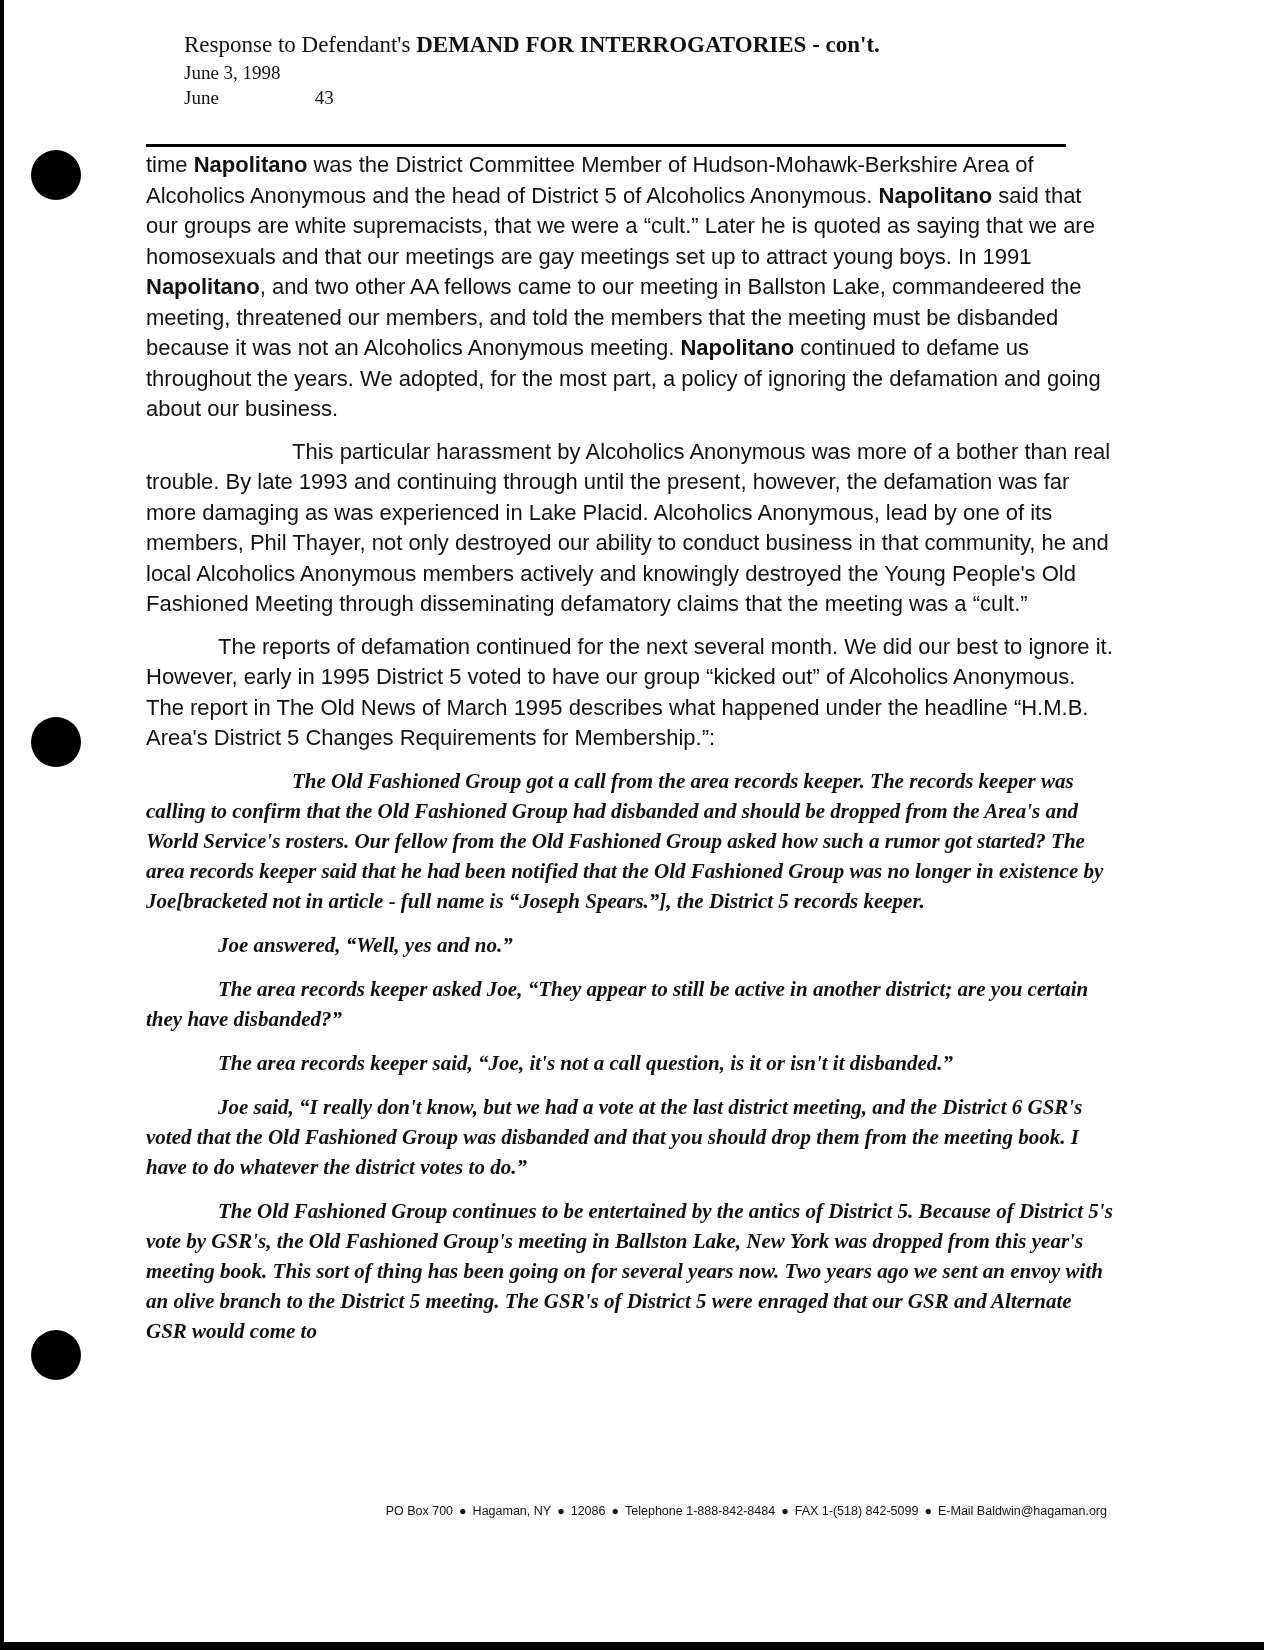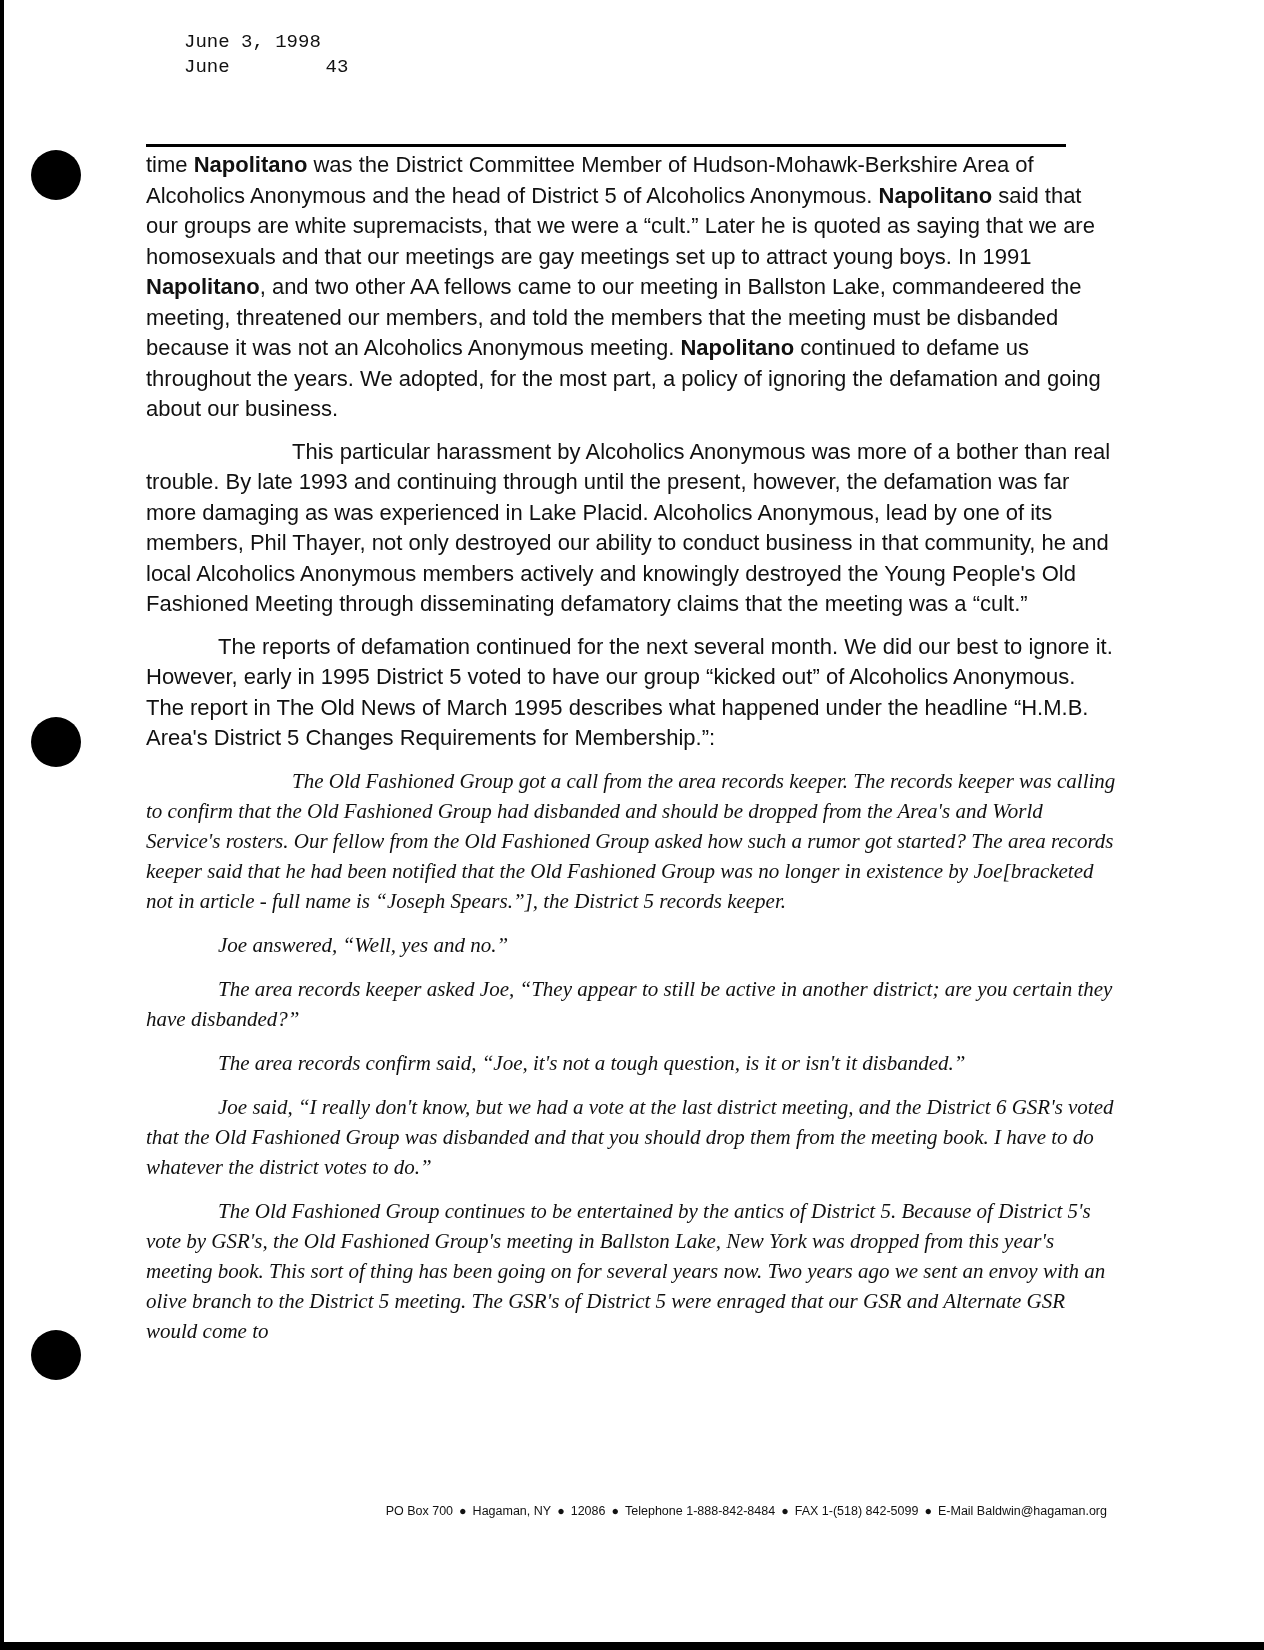--- a/index.html
+++ b/index.html
@@ -6,67 +6,70 @@
   body {
     width: 1264px; height: 1650px; position: relative; overflow: hidden;
     background: #ffffff; color: #111111;
   }
   .left-edge { position: absolute; left: 0; top: 0; width: 4px; height: 1650px; background: #000; }
   .bottom-edge { position: absolute; left: 0; bottom: 0; width: 1264px; height: 8px; background: #000; }
   .punch { position: absolute; left: 31px; width: 50px; height: 50px; border-radius: 50%; background: #000; }
   .header { position: absolute; left: 184px; top: 30px; width: 880px; }
   .hdr-line1 { font-family: "Liberation Serif", serif; font-size: 23px; line-height: 30px; white-space: nowrap; }
   .hdr-line1 b { font-weight: bold; }
-  .hdr-sans { font-family: Liberation Mono, monospace; font-size: 19px; line-height: 25px; }
+  .hdr-sans { font-family: Liberation Serif, serif; font-size: 19px; line-height: 25px; }
   .page-num { display: inline-block; margin-left: 96px; }
   .rule { position: absolute; left: 146px; top: 144px; width: 920px; height: 3px; background: #000; }
   .body {
     position: absolute; left: 146px; top: 150px; width: 970px;
     font-family: "Liberation Sans", sans-serif; font-size: 22px; line-height: 30.5px;
   }
   .body p { margin: 0 0 12px 0; }
   .ind1 { text-indent: 146px; }
   .ind2 { text-indent: 72px; }
   .quote { font-family: "Liberation Serif", serif; font-style: italic; font-size: 21px; line-height: 30px; margin-top: 4px; }
-  .quote p { margin: 0 0 14px 0; }
+  .quote p { margin: 0 0 14px 0; font-weight: bold; }
   .q1 { text-indent: 146px; }
   .q2 { text-indent: 72px; }
   .footer {
     position: absolute; left: 207px; top: 1504px; width: 900px;
     font-family: "Liberation Sans", sans-serif; font-size: 12.5px; white-space: nowrap; text-align: right;
   }
   .footer .sep { margin: 0 6px; }
 </style>
 </head>
 <body>
 
 <div class="left-edge"></div>
 <div class="bottom-edge"></div>
 
 <div class="punch" style="top:150px"></div>
 <div class="punch" style="top:717px"></div>
 <div class="punch" style="top:1330px"></div>
 
 <div class="header">
+  <div class="hdr-line1">
+    <span>Response to Defendant's </span><b>DEMAND FOR INTERROGATORIES</b><b> - con't.</b>
+  </div>
   <div class="hdr-sans">June 3, 1998</div>
   <div class="hdr-sans">
     <span>June</span><span class="page-num">43</span>
   </div>
 </div>
 
 <div class="rule"></div>
 
 <div class="body">
   <p id="p1">time <b>Napolitano</b> was the District Committee Member of Hudson-Mohawk-Berkshire Area of Alcoholics Anonymous and the head of District 5 of Alcoholics Anonymous. <b>Napolitano</b> said that our groups are white supremacists, that we were a “cult.”  Later he is quoted as saying that we are homosexuals and that our meetings are gay meetings set up to attract young boys.  In 1991 <b>Napolitano</b>, and two other AA fellows came to our meeting in Ballston Lake, commandeered the meeting, threatened our members, and told the members that the meeting must be disbanded because it was not an Alcoholics Anonymous meeting. <b>Napolitano</b> continued to defame us throughout the years.  We adopted, for the most part, a policy of ignoring the defamation and going about our business.</p>
   <p class="ind1">This particular harassment by Alcoholics Anonymous was more of a bother than real trouble.  By late 1993 and continuing through until the present, however, the defamation was far more damaging as was experienced in Lake Placid. Alcoholics Anonymous, lead by one of its members, Phil Thayer, not only destroyed our ability to conduct business in that community, he and local Alcoholics Anonymous members actively and knowingly destroyed the Young People's Old Fashioned Meeting through disseminating defamatory claims that the meeting was a “cult.”</p>
   <p class="ind2">The reports of defamation continued for the next several month.  We did our best to ignore it.  However, early in 1995 District 5 voted to have our group “kicked out” of Alcoholics Anonymous.  The report in The Old News of March 1995 describes what happened under the headline “H.M.B. Area's District 5 Changes Requirements for Membership.”:</p>
 
   <div class="quote">
     <p class="q1">The Old Fashioned Group got a call from the area records keeper.  The records keeper was calling to confirm that the Old Fashioned Group had disbanded and should be dropped from the Area's and World Service's rosters.  Our fellow from the Old Fashioned Group asked how such a rumor got started?  The area records keeper said that he had been notified that the Old Fashioned Group was no longer in existence by Joe[bracketed not in article -  full name is “Joseph Spears.”], the District 5 records keeper.</p>
     <p class="q2">Joe answered, “Well, yes and no.”</p>
     <p class="q2">The area records keeper asked Joe, “They appear to still be active in another district; are you certain they have disbanded?”</p>
-    <p class="q2">The area records confirm said, “Joe, it's not a tough question, is it or isn't it disbanded.”</p>
+    <p class="q2">The area records keeper said, “Joe, it's not a call question, is it or isn't it disbanded.”</p>
     <p class="q2">Joe said, “I really don't know, but we had a vote at the last district meeting, and the District 6 GSR's voted that the Old Fashioned Group was disbanded and that you should drop them from the meeting book.  I have to do whatever the district votes to do.”</p>
     <p class="q2">The Old Fashioned Group continues to be entertained by the antics of District 5. Because of District 5's vote by GSR's, the Old Fashioned Group's meeting in Ballston Lake, New York was dropped from this year's meeting book.  This sort of thing has been going on for several years now.  Two years ago we sent an envoy with an olive branch to the District 5 meeting.  The GSR's of District 5 were enraged that our GSR and Alternate GSR would come to</p>
   </div>
 </div>
 
 <div class="footer" id="footer"><span>PO Box 700</span><span class="sep">●</span><span>Hagaman, NY</span><span class="sep">●</span><span>12086</span><span class="sep">●</span><span>Telephone 1-888-842-8484</span><span class="sep">●</span><span>FAX 1-(518) 842-5099</span><span class="sep">●</span><span>E-Mail  Baldwin@hagaman.org</span></div>
 
 </body></html>

